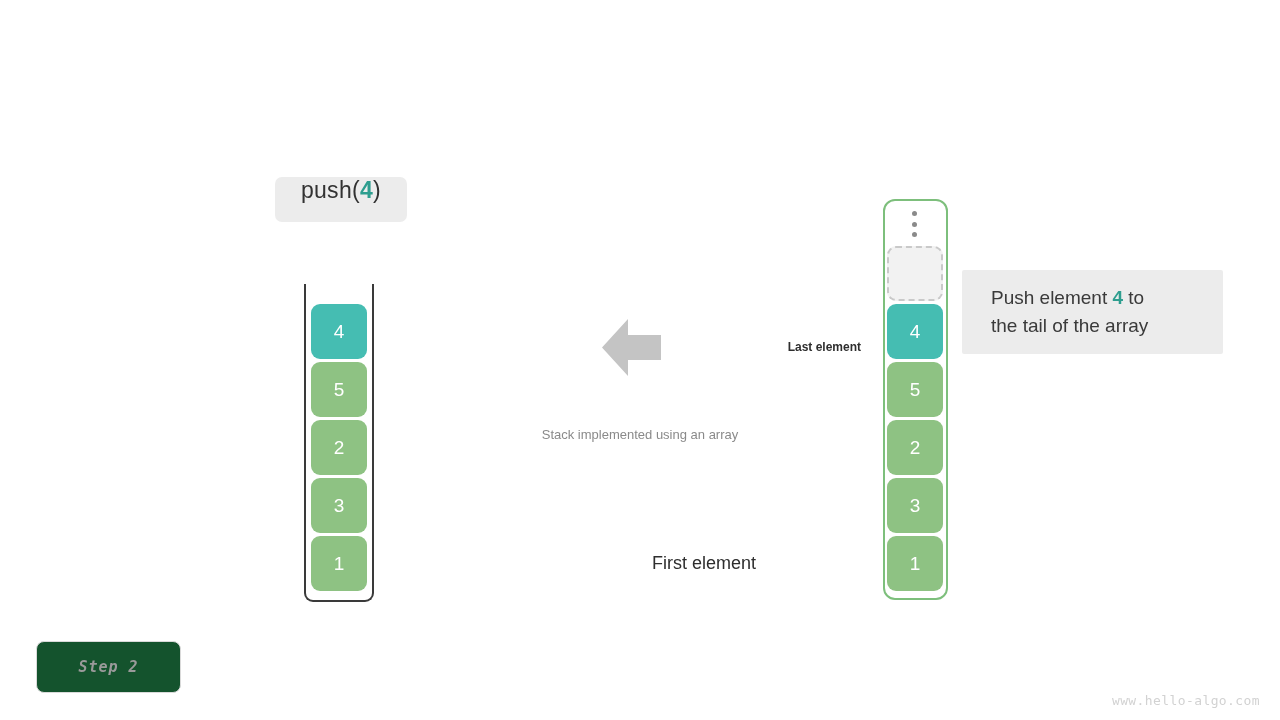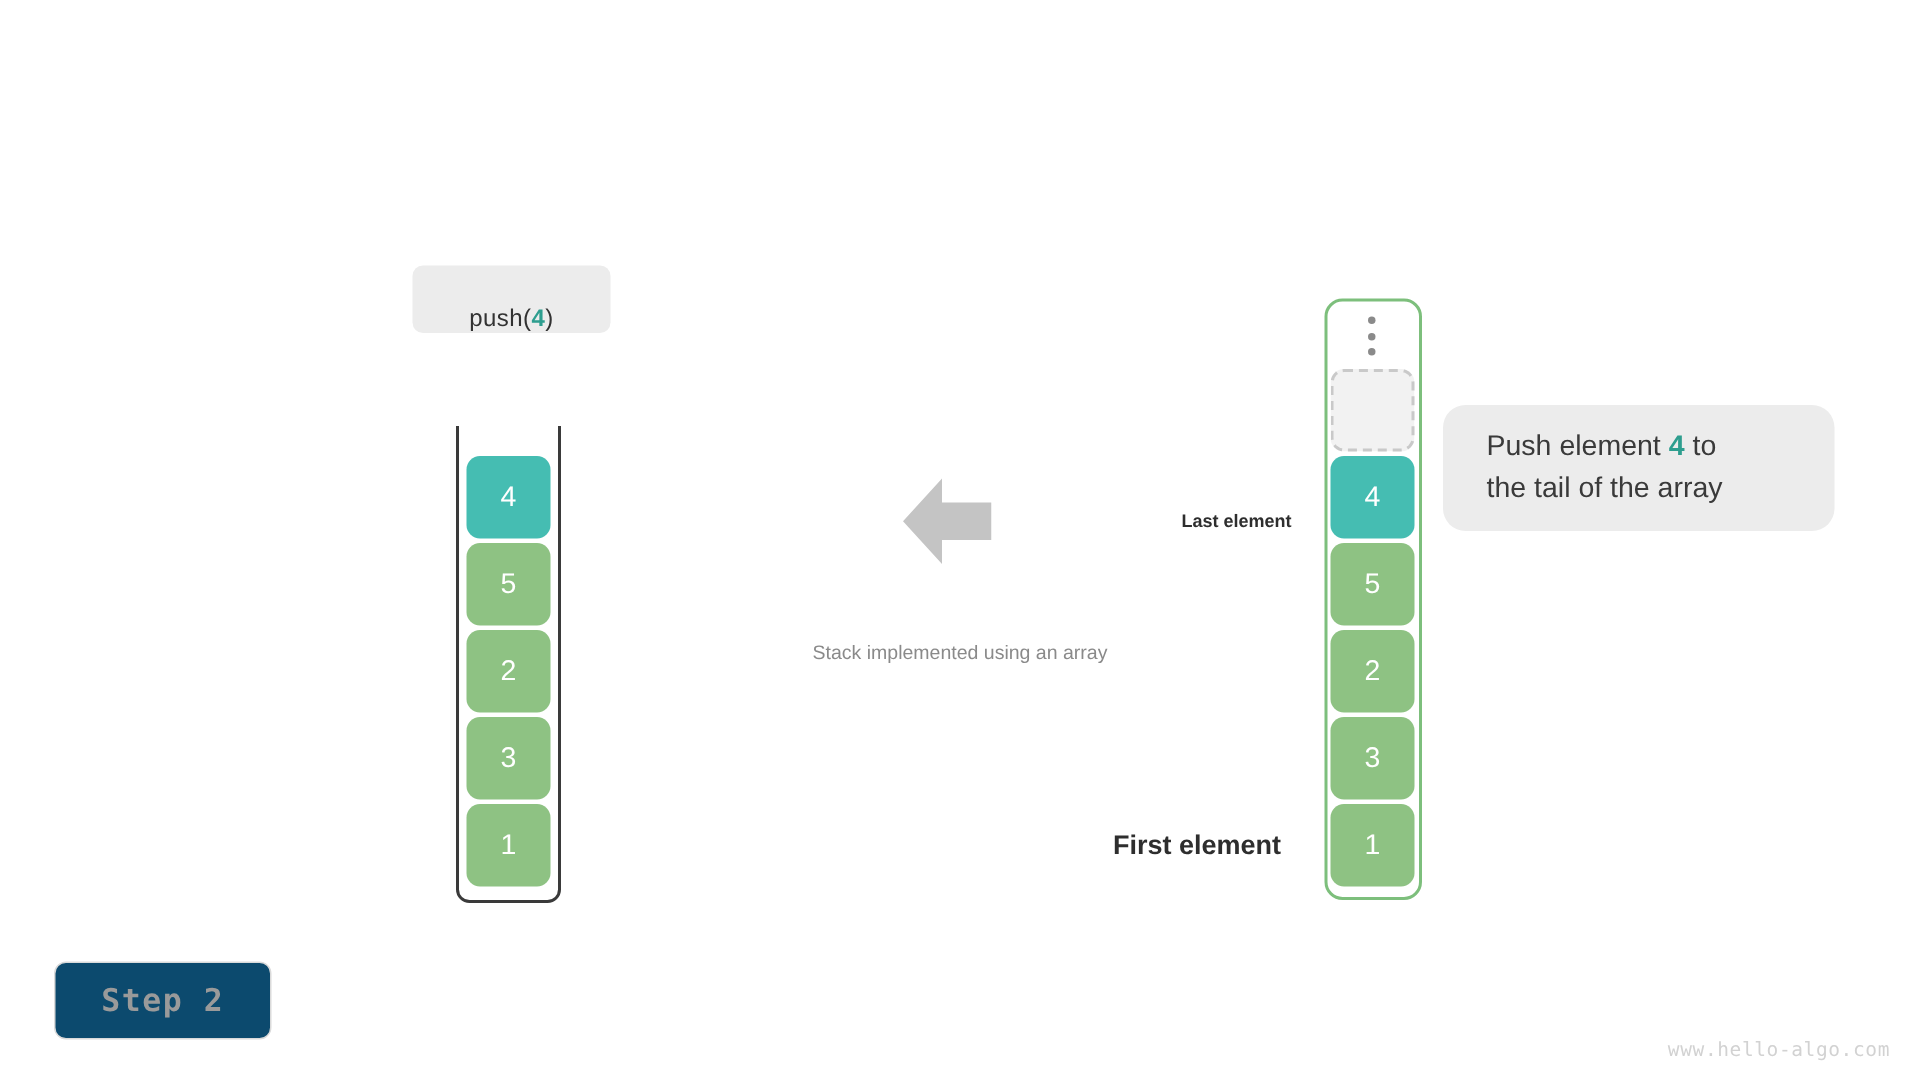--- a/index.html
+++ b/index.html
@@ -19,23 +19,23 @@
   
   #op-label {
     position: absolute;
     left: 275px;
     top: 177px;
     width: 132px;
     height: 45px;
     background: #ececec;
     border-radius: 7px;
     display: flex;
-    align-items: flex-end;
+    align-items: flex-start;
     justify-content: center;
-    font-size: 16px;
+    font-size: 23px;
     color: #323232;
     letter-spacing: 0.3px;
   }
   #op-label .accent { color: #2e9e8f; font-weight: 700; }
 
   
   #stack-container {
     position: absolute;
     left: 304px;
     top: 284px;
@@ -137,71 +137,71 @@
     font-size: 12px;
     font-weight: 700;
     color: #2e2e2e;
     line-height: 55px;
   }
   #label-first {
     position: absolute;
     left: 652px;
     top: 553px;
     width: 202px;
-    text-align: right;
     font-size: 18px;
-    font-weight: 700;
+    font-weight: 400;
     color: #2e2e2e;
   }
   #caption-center {
     position: absolute;
     left: 420px;
     top: 427px;
     width: 440px;
     text-align: center;
     font-size: 13px;
     color: #8a8a8a;
   }
 
   
   #note {
     position: absolute;
     left: 962px;
     top: 270px;
     width: 261px;
     height: 84px;
     background: #ececec;
-    border-radius: 15px;
+    border-radius: 2px;
     box-sizing: border-box;
     padding: 14px 0 0 29px;
     font-size: 19px;
     color: #3a3a3a;
     line-height: 28px;
   }
   #note .accent { color: #2e9e8f; font-weight: 700; }
 
   
   #step-badge {
     position: absolute;
     left: 36px;
     top: 641px;
     width: 145px;
     height: 52px;
-    background: #0c4a6e;
+    background: #14532d;
     border: 1px solid #dadada;
     border-radius: 8px;
     display: flex;
     align-items: center;
     justify-content: center;
     font-family: "DejaVu Sans Mono", monospace;
-    font-size: 21px;
+    font-size: 15px;
     font-weight: 700;
     letter-spacing: 1px;
     color: #9a9a9a;
     box-sizing: border-box;
+    font-style: italic;
   }
 
   
   #watermark {
     position: absolute;
     right: 20px;
     bottom: 12px;
     font-family: "DejaVu Sans Mono", monospace;
     font-size: 13px;
     color: #d2d2d2;

